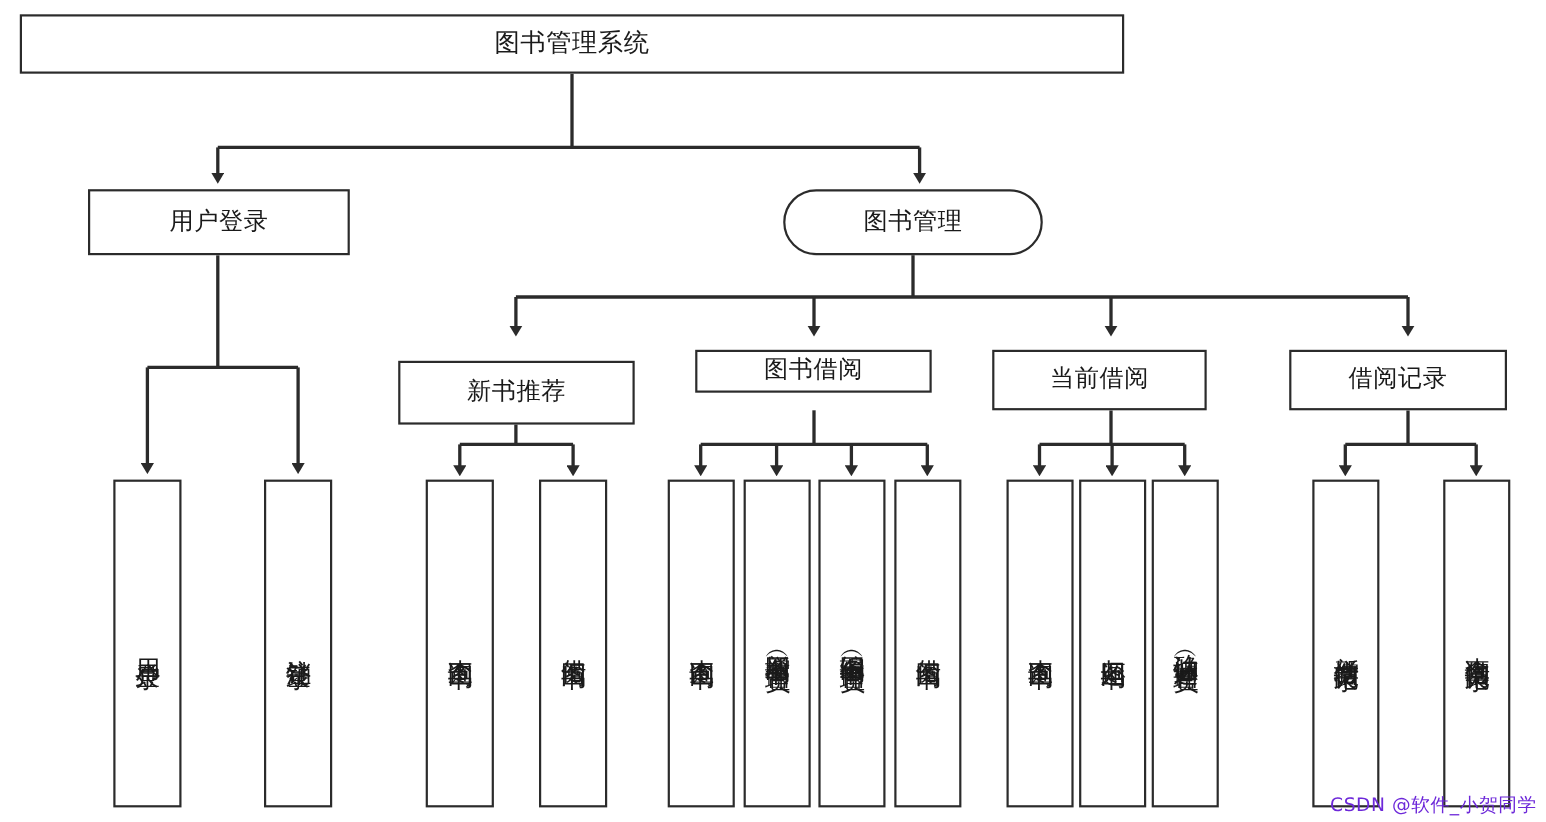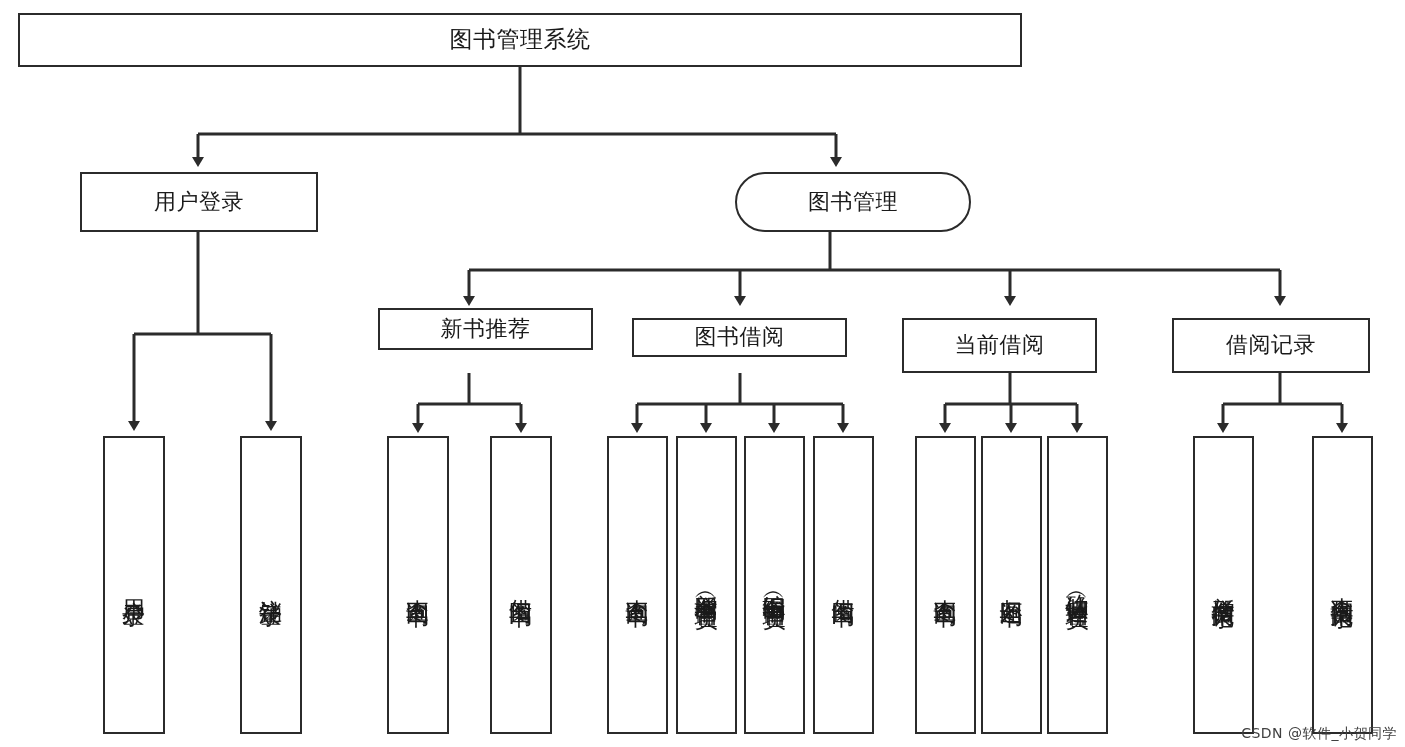--- a/index.html
+++ b/index.html
@@ -60,22 +60,22 @@
     top: 0;
     left: 0;
     width: 1405px;
     height: 747px;
     pointer-events: none;
   }
   .watermark {
     position: absolute;
     right: 8px;
     bottom: 4px;
-    font-size: 14px;
-    color: #404040;
+    font-size: 17px;
+    color: #6d28d9;
     white-space: nowrap;
     letter-spacing: 0.5px;
   }
 </style>
 </head>
 <body>
 
 <div id="canvas">
 
   <svg class="conn" viewBox="0 0 1405 747" xmlns="http://www.w3.org/2000/svg">
@@ -128,25 +128,25 @@
     </g>
   </svg>
 
   <div class="node horiz root" style="left:18px; top:13px; width:1004px; height:54px;">
     <span class="label">图书管理系统</span>
   </div>
 
   <div class="node horiz" style="left:80px; top:172px; width:238px; height:60px;">
     <span class="label">用户登录</span>
   </div>
-  <div class="node horiz" style="left:735px; top:172px; width:236px; height:60px;border-radius:30px;">
+  <div class="node horiz" style="left:712px; top:172px; width:236px; height:60px;border-radius:30px;">
     <span class="label">图书管理</span>
   </div>
 
-  <div class="node horiz" style="left:362px; top:308px; width:215px; height:42px;margin-left:16px;">
+  <div class="node horiz" style="left:362px; top:328px; width:215px; height:58px;">
     <span class="label">新书推荐</span>
   </div>
   <div class="node horiz" style="left:632px; top:318px; width:215px; height:39px;">
     <span class="label">图书借阅</span>
   </div>
   <div class="node horiz" style="left:902px; top:318px; width:195px; height:55px;">
     <span class="label">当前借阅</span>
   </div>
   <div class="node horiz" style="left:1172px; top:318px; width:198px; height:55px;">
     <span class="label">借阅记录</span>

